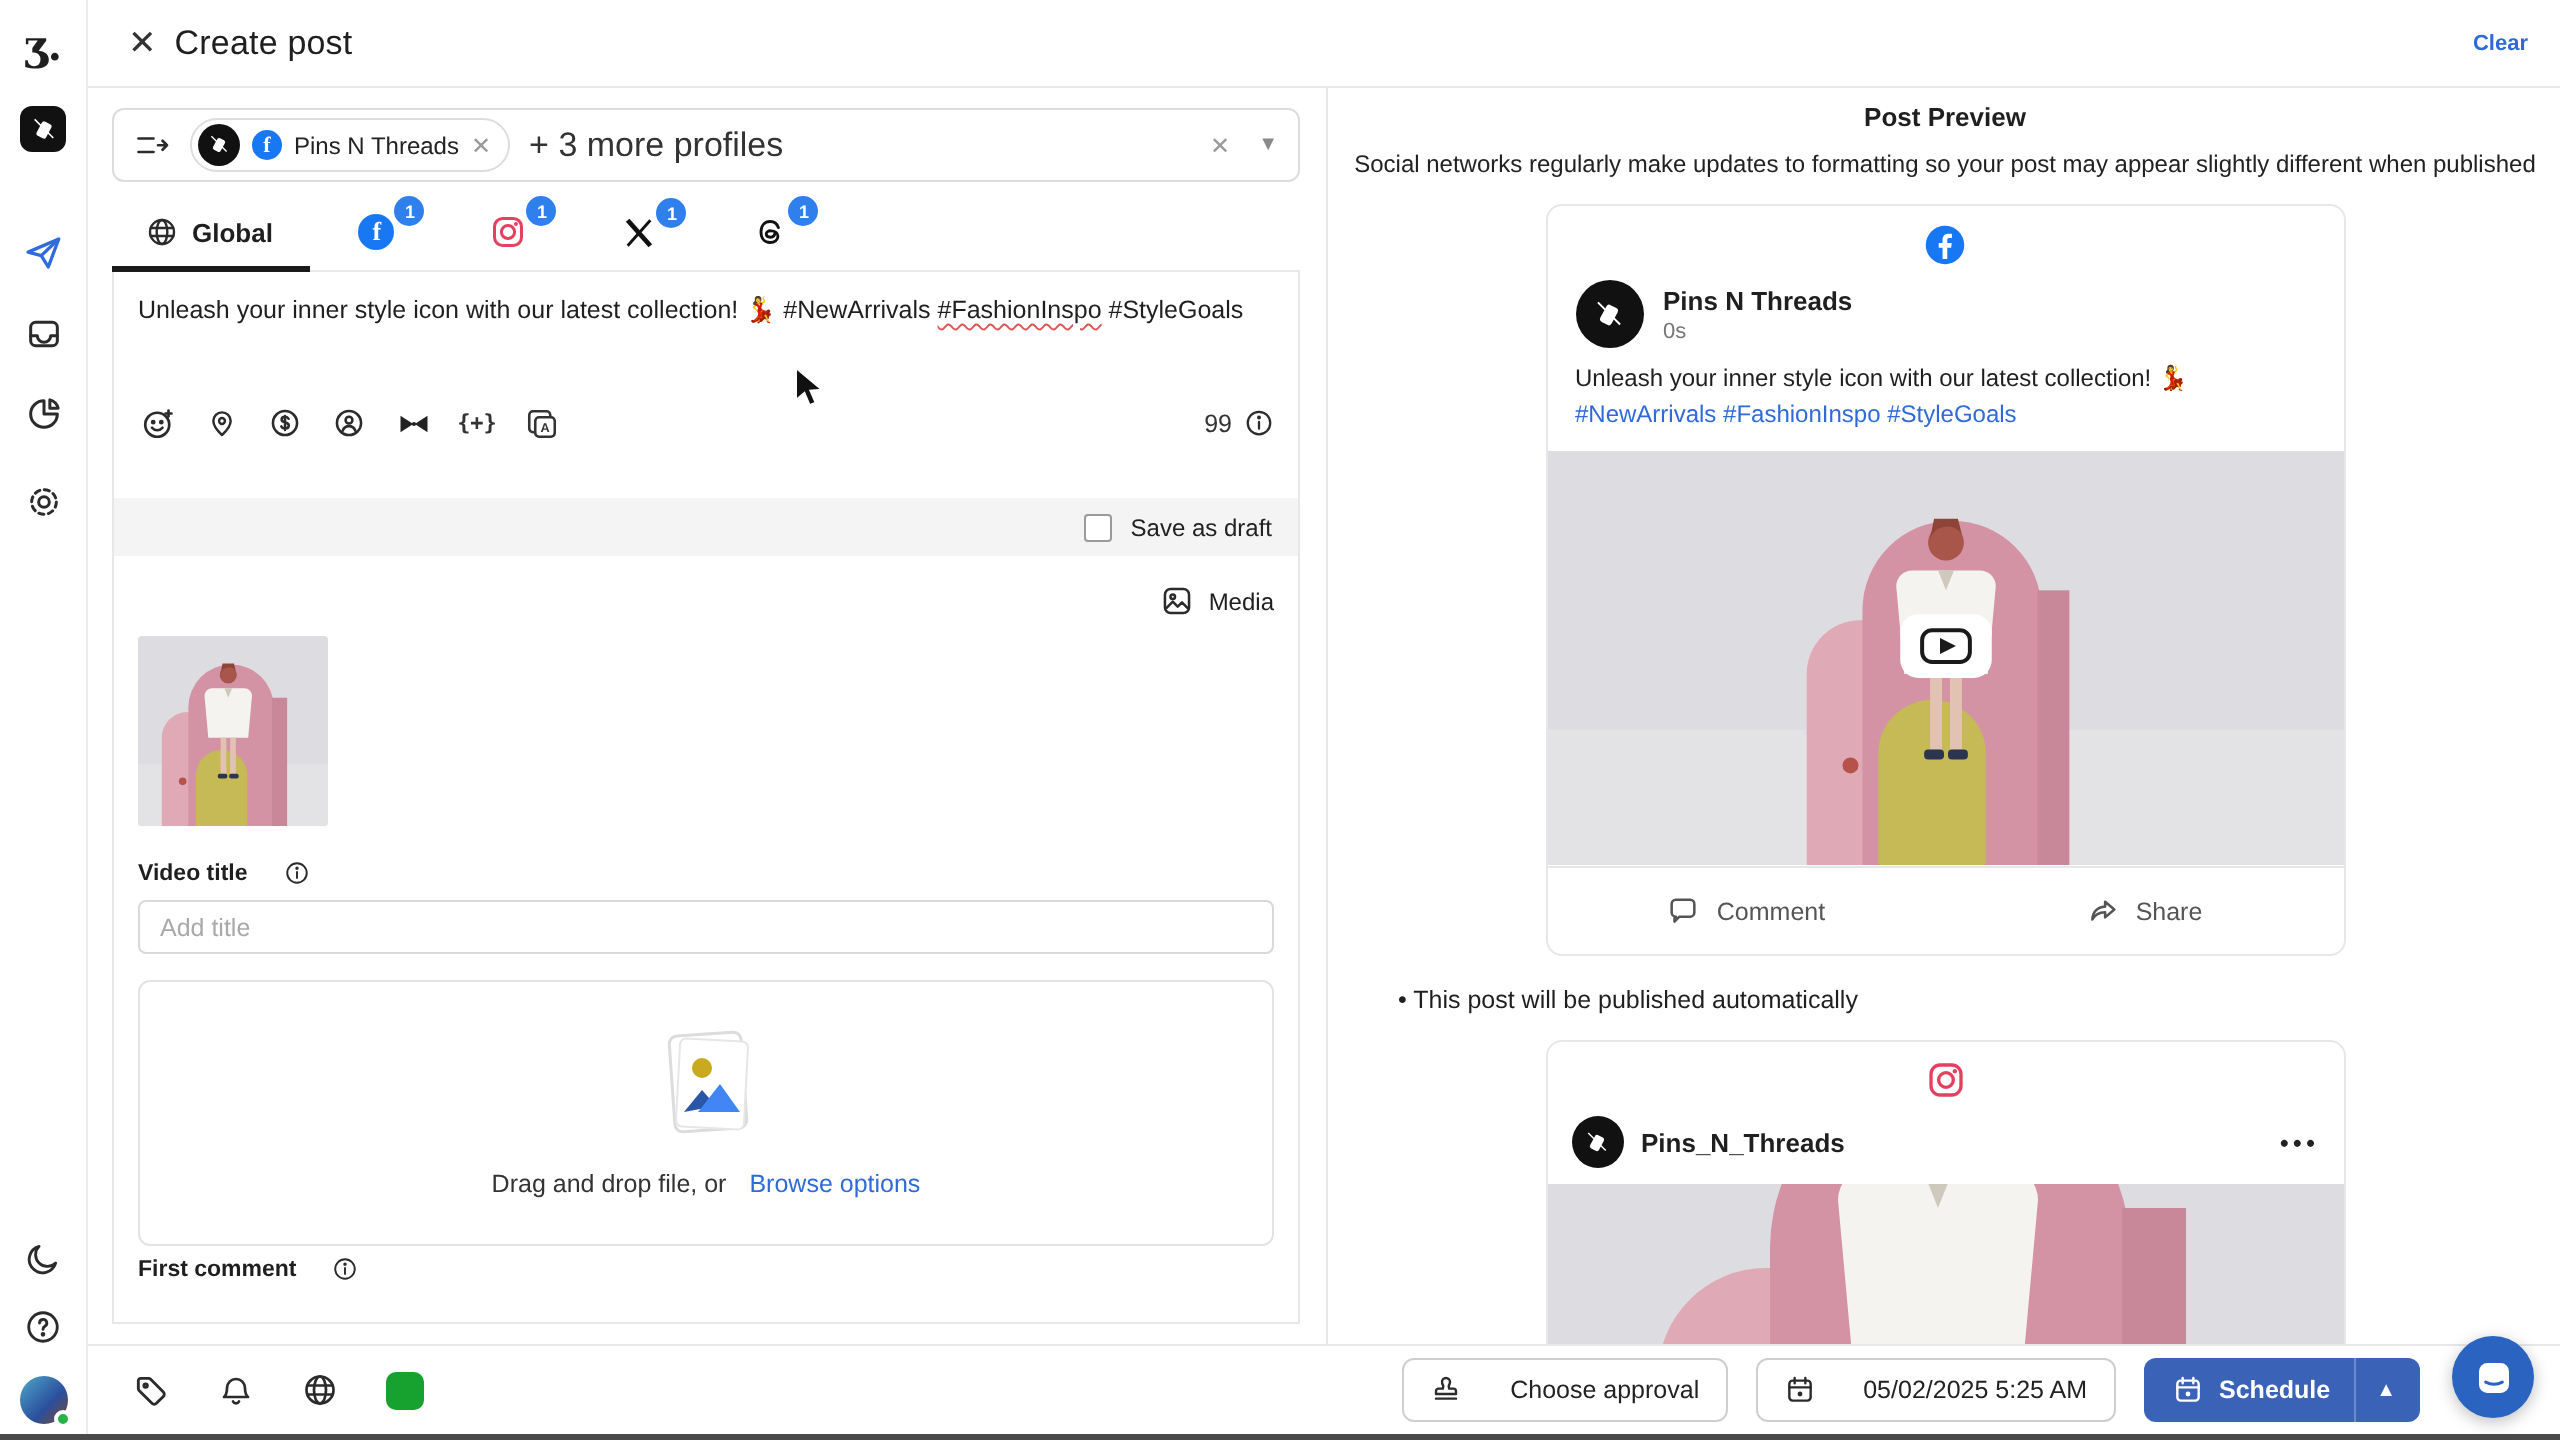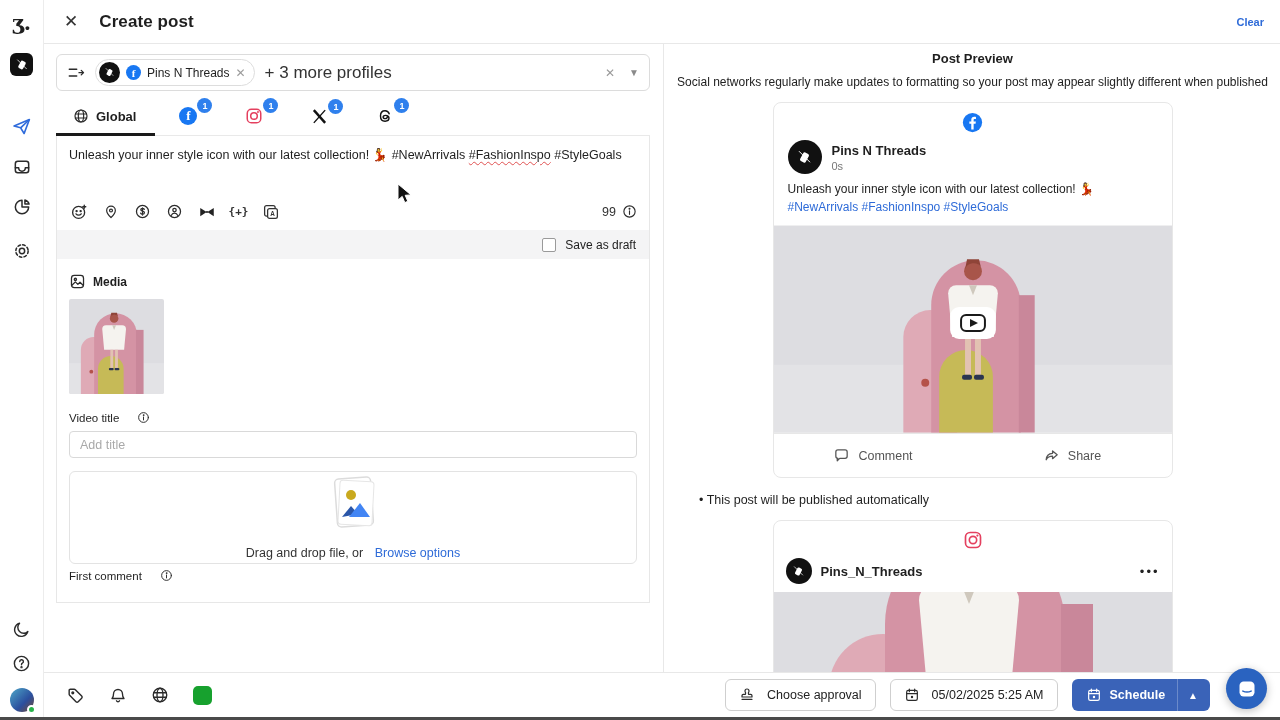--- a/index.html
+++ b/index.html
@@ -17,21 +17,21 @@
   .ws-avatar { width:23px; height:23px; border-radius:6px; background:#111; margin-top:20px; display:flex; align-items:center; justify-content:center; }
   .rail-nav { margin-top:40px; display:flex; flex-direction:column; gap:20px; align-items:center; }
   .rail-bottom { margin-top:auto; display:flex; flex-direction:column; gap:15px; align-items:center; }
   .user-avatar { width:24px; height:24px; border-radius:50%; background:linear-gradient(135deg,#4ea8c9,#2b4f9e 60%,#7a4a2d); position:relative; }
   .user-avatar .dot { position:absolute; right:-2px; bottom:-2px; width:9px; height:9px; border-radius:50%; background:#27b24a; border:2px solid #fff; }
 
   
   .hdr { position:absolute; left:44px; top:0; right:0; height:44px; border-bottom:1px solid #e8e8e8;
          display:flex; align-items:center; padding:0 16px; background:#fff; z-index:4;}
   .hdr .close { font-size:17px; color:#333; cursor:pointer; margin-left:4px; }
-  .hdr .title { font-size:17px; font-weight:700; margin-left:21px; letter-spacing:.1px; }
+  .hdr .title { font-size:17px; font-weight:400; margin-left:9px; letter-spacing:.1px; }
   .hdr .clear { margin-left:auto; font-size:11px; font-weight:600; color:#2e6bd8; cursor:pointer; }
 
   
   .left-col { position:absolute; left:44px; top:44px; width:620px; height:628px; border-right:1px solid #e8e8e8;
               padding:10px 13px 0 12px; overflow:hidden; background:#fff;}
   .profile-select { height:37px; border:1px solid #dcdcdc; border-radius:6px; display:flex; align-items:center; padding:0 10px; gap:10px;}
   .chip { height:27px; border:1px solid #ddd; border-radius:15px; display:flex; align-items:center; gap:6px; padding:0 8px 0 3px; }
   .sm-avatar { width:21px; height:21px; border-radius:50%; background:#111; display:flex; align-items:center; justify-content:center; flex:none;}
   .fb-dot { width:15px; height:15px; border-radius:50%; background:#1877f2; color:#fff; font-weight:700; font-size:11px;
             display:flex; align-items:center; justify-content:center; font-family:"Liberation Serif",serif; flex:none;}
@@ -52,32 +52,32 @@
   
   .form-box { border:1px solid #e7e7e7; border-top:none; }
   .composer { position:relative; }
   .composer-text { padding:10px 12px 6px; font-size:12.5px; line-height:1.5; min-height:60px; cursor:text; }
   .squiggle { text-decoration:underline; text-decoration-style:wavy; text-decoration-color:#e05252; text-decoration-thickness:1px; text-underline-offset:2px;}
   .composer-bar { display:flex; align-items:center; gap:13px; padding:6px 12px 9px; }
   .composer-bar .tool { width:19px; height:19px; display:flex; align-items:center; justify-content:center; cursor:pointer; }
   .braces { font-family:"DejaVu Sans Mono", monospace; font-size:11px; font-weight:700; color:#333; }
   .count-wrap { margin-left:auto; display:flex; align-items:flex-end; gap:6px; font-size:12.5px; color:#333; }
 
-  .draft-strip { background:#f4f4f5; height:29px; display:flex; align-items:center; justify-content:flex-end; gap:9px; padding:0 13px; }
+  .draft-strip { background:#f4f4f5; height:29px; display:flex; align-items:center; justify-content:flex-end; gap:9px; padding:0 13px;margin-top:19px; }
   .checkbox { width:14px; height:14px; border:1.5px solid #9a9a9a; border-radius:2px; background:#fff; cursor:pointer; }
   .draft-strip label { font-size:12px; color:#222; cursor:pointer; }
 
   .media-form { padding:14px 12px 20px; }
-  .sec-label { display:flex; align-items:center; gap:7px; font-size:12px; font-weight:700; }
+  .sec-label { display:flex; align-items:center; gap:7px; font-size:12px; font-weight:400;justify-content:flex-end; }
   .thumb { width:95px; height:95px; margin-top:9px; overflow:hidden; border-radius:2px; cursor:pointer; }
-  .fld-label { display:flex; align-items:center; gap:18px; font-size:11.5px; font-weight:400; margin-top:17px;text-align:right; }
+  .fld-label { display:flex; align-items:center; gap:18px; font-size:11.5px; font-weight:700; margin-top:17px;text-align:right; }
   .txt-input { margin-top:7px; width:100%; height:27px; border:1px solid #d9d9d9; border-radius:4px; padding:0 10px; font-size:12.5px;
                font-family:"Liberation Sans",sans-serif; color:#222; outline:none;}
   .txt-input::placeholder { color:#a9a9a9; }
-  .dropzone { margin-top:13px; height:93px; border:1px solid #e3e3e3; border-radius:6px; display:flex; flex-direction:column;
+  .dropzone { margin-top:13px; height:133px; border:1px solid #e3e3e3; border-radius:6px; display:flex; flex-direction:column;
               align-items:center; justify-content:center; gap:13px; cursor:pointer;}
   .dz-text { font-size:12.5px; color:#333; }
   .dz-text a { color:#2e6bd8; text-decoration:none; font-weight:400; margin-left:8px; cursor:pointer;}
   .fc-wrap { margin-top:7px; height:30px; border:1px solid #d9d9d9; border-radius:4px; display:flex; align-items:center; padding:0 8px 0 10px; }
   .fc-wrap input { flex:1; border:none; outline:none; font-size:12.5px; font-family:"Liberation Sans",sans-serif;}
   .fc-wrap input::placeholder { color:#a9a9a9; }
 
   
   .right-col { position:absolute; left:665px; top:44px; right:0; height:628px; overflow:hidden; padding-top:7px; background:#fff;}
   .pv-title { text-align:center; font-size:13px; font-weight:700; }
@@ -100,21 +100,21 @@
   .ig-dots { margin-left:auto; font-size:13px; letter-spacing:2px; color:#222; cursor:pointer; }
   .ig-photo { height:106px; position:relative; overflow:hidden; }
   .ig-photo svg { position:absolute; left:-205px; top:-128px; }
 
   
   .bbar { position:absolute; left:44px; bottom:3px; right:0; height:45px; border-top:1px solid #e8e8e8; background:#fff;
           display:flex; align-items:center; padding:0 70px 0 22px; gap:24px; z-index:5;}
   .bbar .tool { cursor:pointer; }
   .green-label { width:19px; height:19px; border-radius:5px; background:#17a12e; cursor:pointer; }
   .bbar-right { margin-left:auto; display:flex; align-items:center; gap:14px; }
-  .btn { height:32px; border:1px solid #cfcfcf; border-radius:6px; background:#fff; display:flex; align-items:center; gap:12px;
+  .btn { height:32px; border:1px solid #cfcfcf; border-radius:6px; background:#fff; display:flex; align-items:center; gap:24px;
          padding:0 13px; font-size:12.5px; color:#222; cursor:pointer; font-family:"Liberation Sans",sans-serif;}
   .btn-schedule { height:32px; border-radius:6px; background:#3a63b8; color:#fff; display:flex; align-items:center; cursor:pointer; }
   .btn-schedule .main { display:flex; align-items:center; gap:8px; padding:0 12px 0 14px; font-size:12.5px; font-weight:600; }
   .btn-schedule .arrow { padding:0 12px 0 10px; border-left:1px solid rgba(255,255,255,.25); font-size:10px; align-self:stretch; display:flex; align-items:center;}
   .intercom { position:absolute; right:13px; bottom:11px; width:41px; height:41px; border-radius:50%; background:#2a63c0;
               display:flex; align-items:center; justify-content:center; box-shadow:0 2px 8px rgba(0,0,0,.25); z-index:9; cursor:pointer;}
   .bottom-edge { position:absolute; left:0; bottom:0; width:1280px; height:3px; background:#4a4a4a; z-index:10; }
 
   .cursor { position:absolute; left:397px; top:183px; z-index:50; pointer-events:none; }
 </style>

